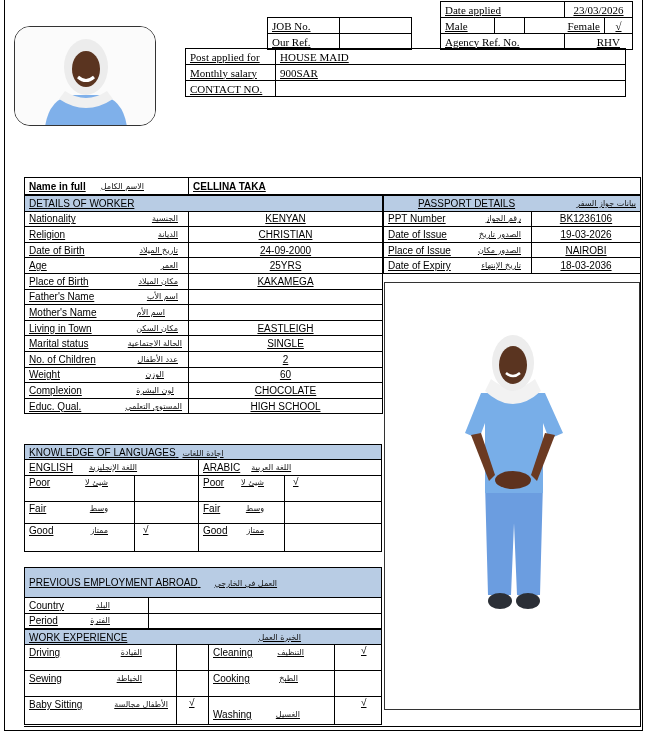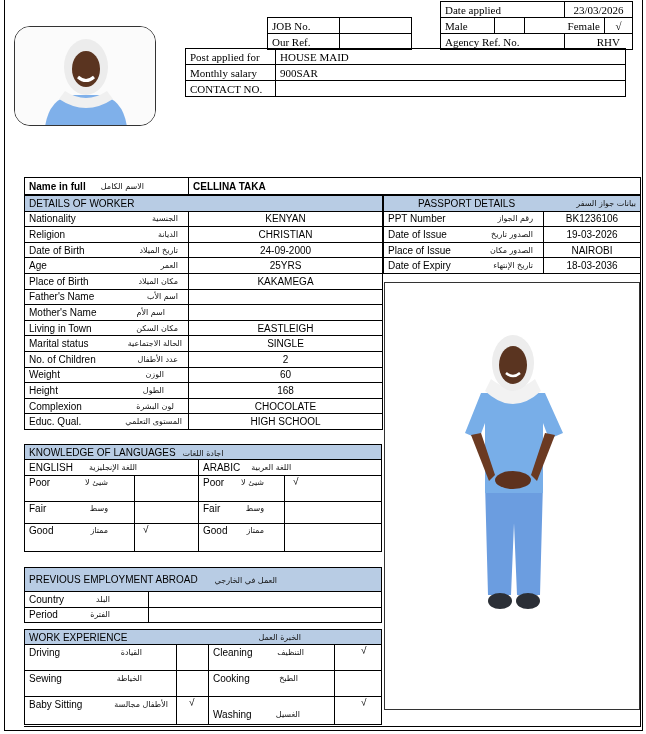--- a/index.html
+++ b/index.html
@@ -1,21 +1,21 @@
 <!DOCTYPE html>
 <html><head>
 <meta charset="utf-8">
 <style>
   * { box-sizing: border-box; margin: 0; padding: 0; }
   html, body { width: 646px; height: 734px; background: #fff; overflow: hidden; }
   body { position: relative; font-family: "Liberation Sans", sans-serif; color: #000; }
   .serif { font-family: "Liberation Serif", serif; }
   .frame { position: absolute; left: 4px; top: 0; width: 639px; height: 731px;
            border-left: 1.5px solid #000; border-right: 1.5px solid #000; border-bottom: 1.5px solid #000; }
-  .abs { position: absolute; }
+  .abs { position: absolute; text-decoration: underline; }
   table { border-collapse: collapse; }
   td { border: 1px solid #000; padding: 0 4px; white-space: nowrap; vertical-align: middle; }
 
   
   .photo-small { left: 14px; top: 26px; width: 142px; height: 100px; border: 1.5px solid #333;
                  border-radius: 16px; overflow: hidden; background: #fff; }
 
   
   .t-job { left: 267px; top: 17px; font-size: 11px; }
   .t-job td { height: 16px; }
@@ -222,29 +222,20 @@
           <div class="lbl">
             <span>Weight</span>
             <span class="ar" style="margin-right:20px">الوزن</span>
           </div>
         </td>
     <td class="center">60</td>
   </tr>
   <tr>
     <td>
           <div class="lbl">
-            <span>Height</span>
-            <span class="ar" style="margin-right:20px">الطول</span>
-          </div>
-        </td>
-    <td class="center">168</td>
-  </tr>
-  <tr>
-    <td>
-          <div class="lbl">
             <span>Complexion</span>
             <span class="ar" style="margin-right:10px">لون البشرة</span>
           </div>
         </td>
     <td class="center">CHOCOLATE</td>
   </tr>
   <tr>
     <td>
           <div class="lbl">
             <span>Educ. Qual.</span>
@@ -260,21 +251,21 @@
   <tbody>
       <tr class="hdr">
     <td colspan="2" style="padding-left:34px">
       <div class="lbl">
         <span>PASSPORT DETAILS</span>
         <span class="ar">بيانات جواز السفر</span>
       </div>
     </td>
   </tr>
   <tr>
-    <td style="width:160px">
+    <td style="width:148px">
           <div class="lbl">
             <span>PPT Number</span>
             <span class="ar" style="margin-right:6px">رقم الجواز</span>
           </div>
         </td>
     <td class="center">BK1236106</td>
   </tr>
   <tr>
     <td>
           <div class="lbl">
@@ -396,21 +387,21 @@
           </div>
         </td>
     <td style="vertical-align:top;padding-left:8px" class="check"></td>
   </tr>
 </tbody>
   </table>
 
 <table class="abs t-prev sans">
   <tbody>
       <tr class="hdr">
-    <td colspan="2" style="height:24px">
+    <td colspan="2" style="height:30px">
       <span>PREVIOUS EMPLOYMENT ABROAD</span>
       <span class="ar" style="margin-left:14px">العمل في الخارجي</span>
     </td>
   </tr>
   <tr>
     <td style="width:124px">
           <div class="lbl">
             <span>Country</span>
             <span class="ar" style="margin-right:34px">البلد</span>
           </div>

